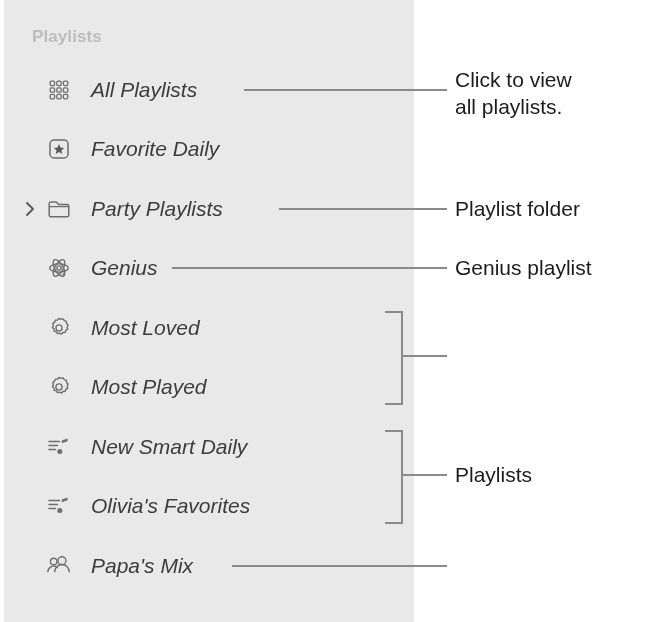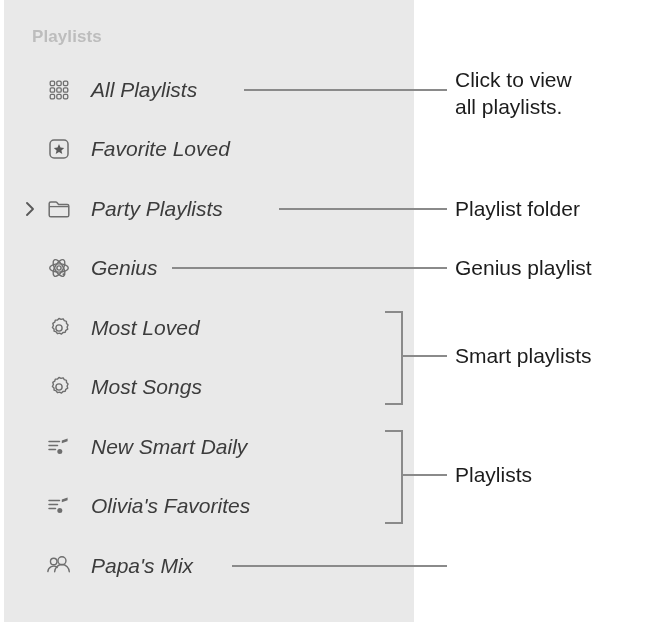--- a/index.html
+++ b/index.html
@@ -123,21 +123,21 @@
       <span class="row-label">All Playlists</span>
     </div>
 
     <div class="row" style="top:132px;">
       <span class="row-icon">
         <svg width="24" height="24" viewBox="0 0 24 24">
           <rect x="3" y="3" width="18" height="18" rx="4" fill="none" stroke="#6e6e6e" stroke-width="1.5"></rect>
           <path d="M12 7.1 L13.5 10.6 L17.2 10.9 L14.4 13.4 L15.3 17.0 L12 15.0 L8.7 17.0 L9.6 13.4 L6.8 10.9 L10.5 10.6 Z" fill="#5a5a5a"></path>
         </svg>
       </span>
-      <span class="row-label">Favorite Loved</span>
+      <span class="row-label">Favorite Daily</span>
     </div>
 
     <div class="row" style="top:192px;">
       <span class="disclosure" style="height:34px;">
         <svg width="12" height="16" viewBox="0 0 12 16">
           <path d="M3 2 L9 8 L3 14" fill="none" stroke="#5a5a5a" stroke-width="1.9" stroke-linecap="round" stroke-linejoin="round"></path>
         </svg>
       </span>
       <span class="row-icon">
         <svg width="24" height="22" viewBox="0 0 24 22">
@@ -173,21 +173,21 @@
       <span class="row-label">Most Loved</span>
     </div>
 
     <div class="row" style="top:370px;">
       <span class="row-icon">
         <svg width="24" height="24" viewBox="0 0 24 24">
           <path d="M12 2.4 l2.0 1.0 2.1 -0.6 1.2 1.9 2.1 0.6 0.1 2.2 1.6 1.5 -1.0 2.0 0.6 2.1 -1.9 1.2 -0.6 2.1 -2.2 0.1 -1.5 1.6 -2.0 -1.0 -2.1 0.6 -1.2 -1.9 -2.1 -0.6 -0.1 -2.2 -1.6 -1.5 1.0 -2.0 -0.6 -2.1 1.9 -1.2 0.6 -2.1 2.2 -0.1 z" fill="none" stroke="#6e6e6e" stroke-width="1.4" stroke-linejoin="round"></path>
           <circle cx="12" cy="12" r="3.1" fill="none" stroke="#6e6e6e" stroke-width="1.4"></circle>
         </svg>
       </span>
-      <span class="row-label">Most Songs</span>
+      <span class="row-label">Most Played</span>
     </div>
 
     <div class="row" style="top:430px;">
       <span class="row-icon">
         <svg width="26" height="22" viewBox="0 0 26 22">
           <g stroke="#6e6e6e" stroke-width="1.5" stroke-linecap="round">
             <path d="M3 5.5 H13.5"></path>
             <path d="M3 9.5 H11.5"></path>
             <path d="M3 13.5 H9.5"></path>
           </g>
@@ -237,18 +237,17 @@
   <div class="bracket" style="left:381px; top:430px; height:90px;"></div>
   <div class="leader" style="left:397px; top:474px; width:46px;"></div>
 
   <div class="callout" style="left:451px; top:43px;margin-top:23px;">Click to view
 all playlists.</div>
 
   <div class="callout" style="left:451px; top:195px;">Playlist folder</div>
 
   <div class="callout" style="left:451px; top:254px;text-align:right;">Genius playlist</div>
 
-  <div class="callout" style="left:451px; top:342px;">Smart playlists</div>
 
   <div class="callout" style="left:451px; top:461px;">Playlists</div>
 
 
 </div>
 
 </body></html>

